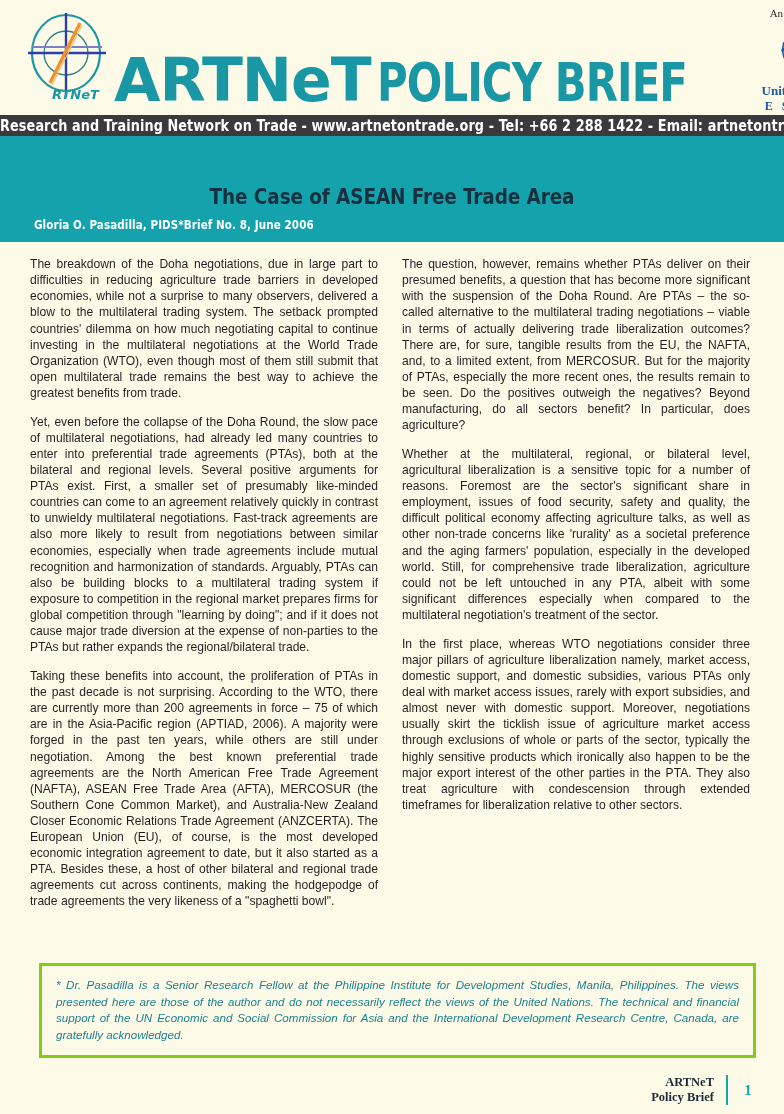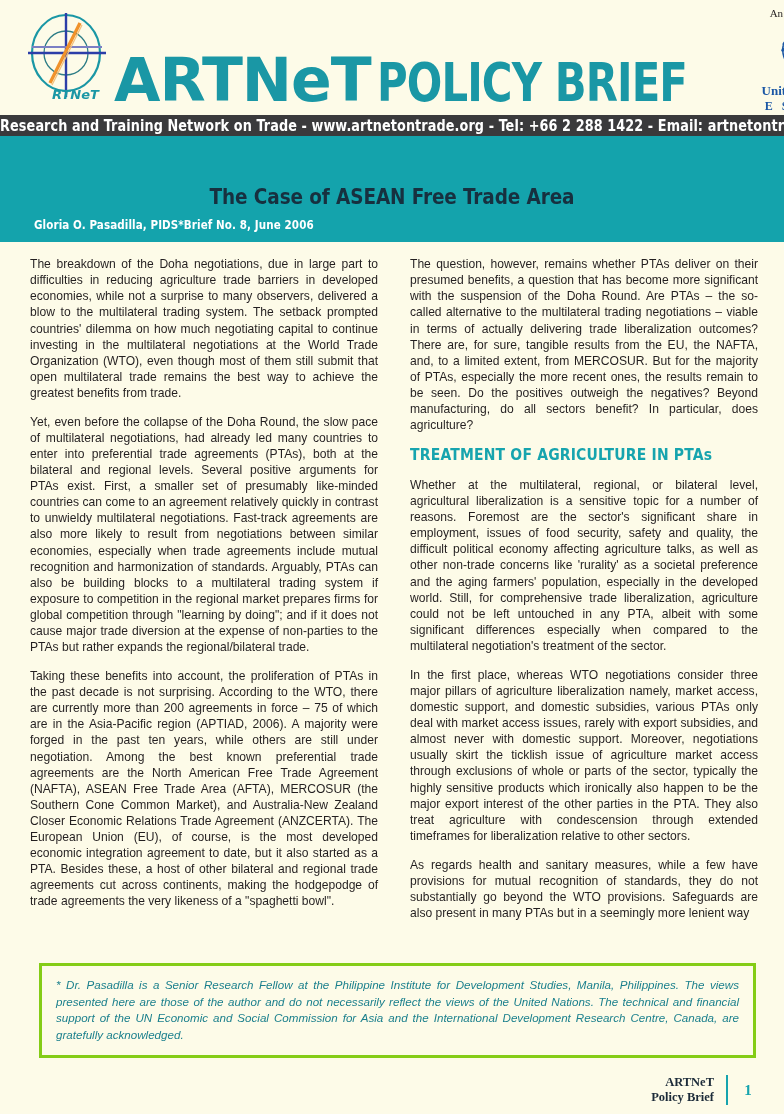--- a/index.html
+++ b/index.html
@@ -139,21 +139,21 @@
     font-weight: bold;
     font-size: 11.5px;
     color: #ffffff;
     letter-spacing: 0.1px;
   }
 
   
   .content {
     padding: 14px 30px 0 30px;
     display: flex;
-    gap: 32px;
+    gap: 24px;
   }
   .col {
     width: 348px;
     flex: 0 0 348px;
   }
   .col p {
     margin: 0 0 13px 0;
     font-family: "Liberation Sans", sans-serif;
     font-size: 12.1px;
     line-height: 1.33;
@@ -304,24 +304,22 @@
 <div class="content">
 
   <div class="col">
     <p>The breakdown of the Doha negotiations, due in large part to difficulties in reducing agriculture trade barriers in developed economies, while not a surprise to many observers, delivered a blow to the multilateral trading system.  The setback prompted countries' dilemma on how much negotiating capital to continue investing in the multilateral negotiations at the World Trade Organization (WTO), even though most of them still submit that open multilateral trade remains the best way to achieve the greatest benefits from trade.</p>
     <p>Yet, even before the collapse of the Doha Round, the slow pace of multilateral negotiations, had already led many countries to enter into preferential trade agreements (PTAs), both at the bilateral and regional levels.  Several positive arguments for PTAs exist.  First, a smaller set of presumably like-minded countries can come to an agreement relatively quickly in contrast to unwieldy multilateral negotiations. Fast-track agreements are also more likely to result from negotiations between similar economies, especially when trade agreements include mutual recognition and harmonization of standards.  Arguably, PTAs can also be building blocks to a multilateral trading system if exposure to competition in the regional market prepares firms for global competition through "learning by doing"; and if it does not cause major trade diversion at the expense of non-parties to the PTAs but rather expands the regional/bilateral trade.</p>
     <p>Taking these benefits into account, the proliferation of PTAs in the past decade is not surprising.  According to the WTO, there are currently more than 200 agreements in force – 75 of which are in the Asia-Pacific region (APTIAD, 2006).  A majority were forged in the past ten years, while others are still under negotiation.  Among the best known preferential trade agreements are the North American Free Trade Agreement (NAFTA), ASEAN Free Trade Area (AFTA), MERCOSUR (the Southern Cone Common Market), and Australia-New Zealand Closer Economic Relations Trade Agreement (ANZCERTA).  The European Union (EU), of course, is the most developed economic integration agreement to date, but it also started as a PTA.  Besides these, a host of other bilateral and regional trade agreements cut across continents, making the hodgepodge of trade agreements the very likeness of a "spaghetti bowl".</p>
   </div>
 
   <div class="col">
     <p>The question, however, remains whether PTAs deliver on their presumed benefits, a question that has become more significant with the suspension of the Doha Round.  Are PTAs – the so-called alternative to the multilateral trading negotiations – viable in terms of actually delivering trade liberalization outcomes? There are, for sure, tangible results from the EU, the NAFTA, and, to a limited extent, from MERCOSUR.  But for the majority of PTAs, especially the more recent ones, the results remain to be seen.  Do the positives outweigh the negatives? Beyond manufacturing, do all sectors benefit? In particular, does agriculture?</p>
-    <div class="section-head">TREATMENT OF AGRICULTURE IN PTAs</div>
     <p>Whether at the multilateral, regional, or bilateral level, agricultural liberalization is a sensitive topic for a number of reasons.  Foremost are the sector's significant share in employment, issues of food security, safety and quality, the difficult political economy affecting agriculture talks, as well as other non-trade concerns like 'rurality' as a societal preference and the aging farmers' population, especially in the developed world.  Still, for comprehensive trade liberalization, agriculture could not be left untouched in any PTA, albeit with some significant differences especially when compared to the multilateral negotiation's treatment of the sector.</p>
     <p>In the first place, whereas WTO negotiations consider three major pillars of agriculture liberalization namely, market access, domestic support, and domestic subsidies, various PTAs only deal with market access issues, rarely with export subsidies, and almost never with domestic support.  Moreover, negotiations usually skirt the ticklish issue of agriculture market access through exclusions of whole or parts of the sector, typically the highly sensitive products which ironically also happen to be the major export interest of the other parties in the PTA.  They also treat agriculture with condescension through extended timeframes for liberalization relative to other sectors.</p>
-    <p>As regards health and sanitary measures, while a few have provisions for mutual recognition of standards, they do not substantially go beyond the WTO provisions.  Safeguards are also present in many PTAs but in a seemingly more lenient way</p>
   </div>
 </div>
 
 <div class="footnote-box">
   <p class="footnote-text">* Dr. Pasadilla is a Senior Research Fellow at the Philippine Institute for Development Studies, Manila, Philippines.  The views presented here are those of the author and do not necessarily reflect the views of the United Nations.  The technical and financial support of the UN Economic and Social Commission for Asia and the International Development Research Centre, Canada, are gratefully acknowledged.</p>
 </div>
 
 <div class="page-footer">
   <div class="footer-brand">
     <div>ARTNeT</div>

